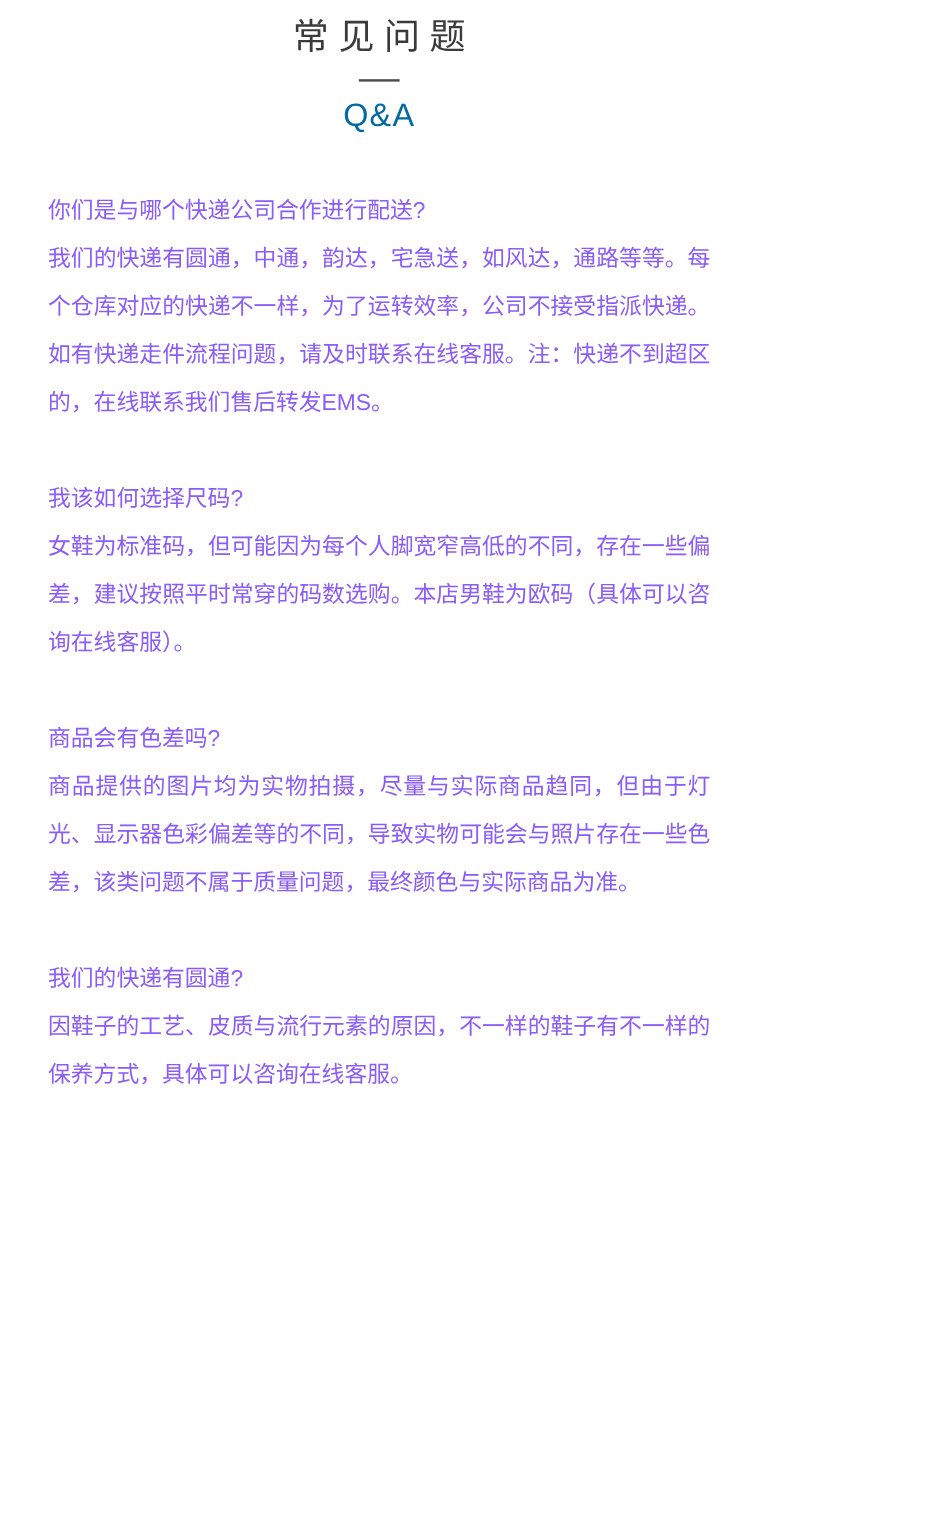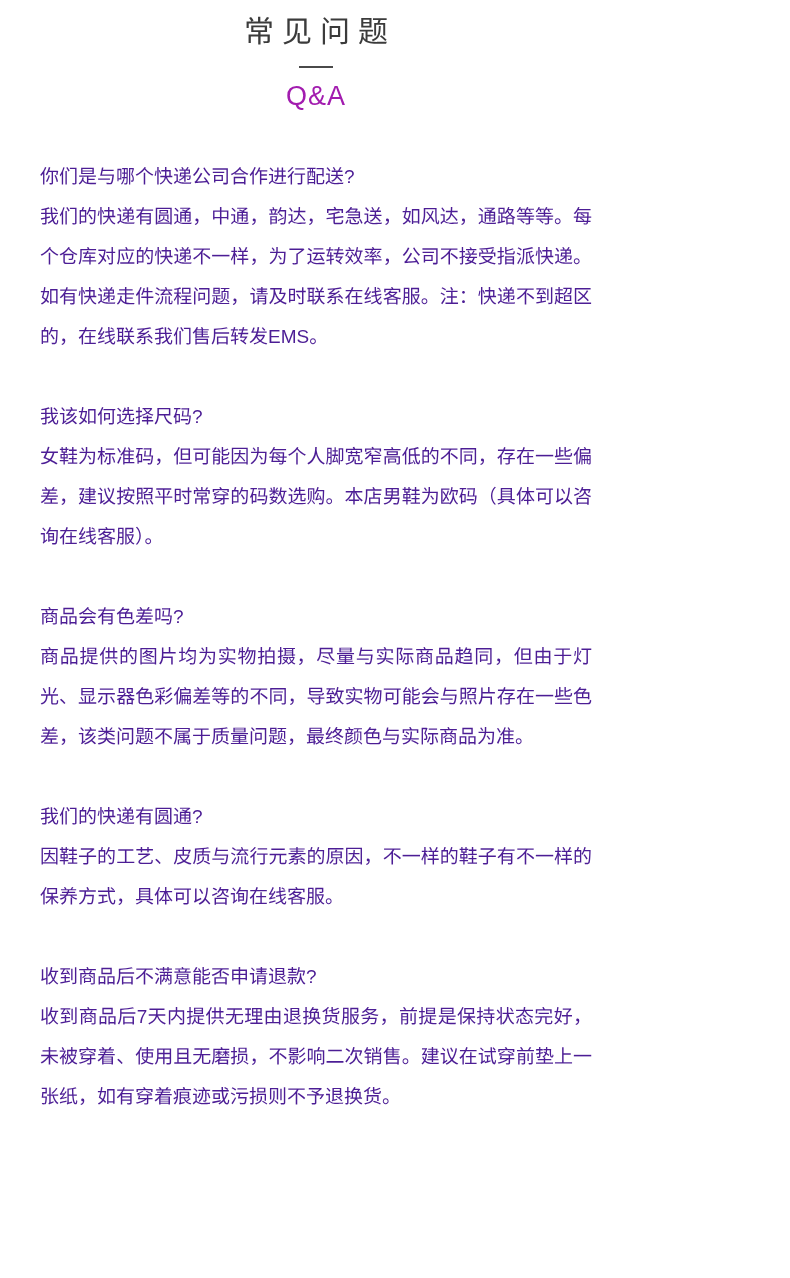--- a/index.html
+++ b/index.html
@@ -33,36 +33,36 @@
   .divider {
     width: 34px;
     height: 2px;
     background: #4a4a4a;
     margin: 16px auto 0;
   }
   .subtitle {
     margin-top: 11px;
     font-size: 27px;
     font-weight: 300;
-    color: #a21caf;
+    color: #0369a1;
     letter-spacing: 1px;
     line-height: 34px;
   }
   .content {
     padding: 44px 40px 0;
   }
   .qa {
     margin: 0 0 40px 0;
   }
   .question,
   .answer {
     margin: 0;
     font-size: 19px;
     line-height: 40px;
-    color: #4c1d95;
+    color: #8b5cf6;
     font-weight: 400;
   }
   .answer {
     text-align: justify;
     text-justify: inter-ideograph;
   }
 </style>
 </head>
 <body>
 
@@ -90,18 +90,14 @@
     <section class="qa">
       <p class="question">商品会有色差吗?</p>
       <p class="answer">商品提供的图片均为实物拍摄，尽量与实际商品趋同，但由于灯光、显示器色彩偏差等的不同，导致实物可能会与照片存在一些色差，该类问题不属于质量问题，最终颜色与实际商品为准。</p>
     </section>
 
     <section class="qa">
       <p class="question">我们的快递有圆通?</p>
       <p class="answer">因鞋子的工艺、皮质与流行元素的原因，不一样的鞋子有不一样的保养方式，具体可以咨询在线客服。</p>
     </section>
 
-    <section class="qa">
-      <p class="question">收到商品后不满意能否申请退款?</p>
-      <p class="answer">收到商品后7天内提供无理由退换货服务，前提是保持状态完好，未被穿着、使用且无磨损，不影响二次销售。建议在试穿前垫上一张纸，如有穿着痕迹或污损则不予退换货。</p>
-    </section>
   </main>
 </div>
 
 </body></html>

